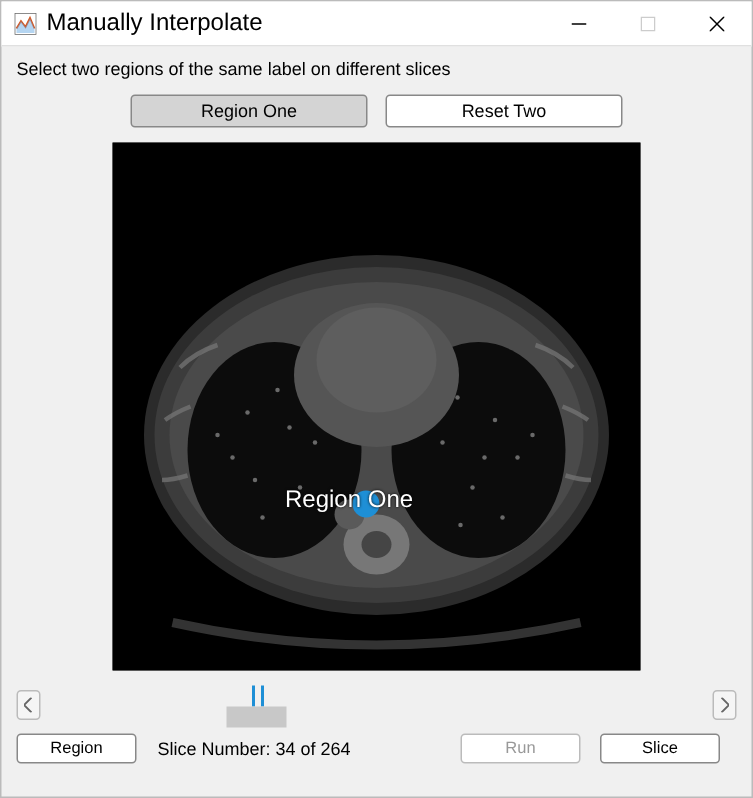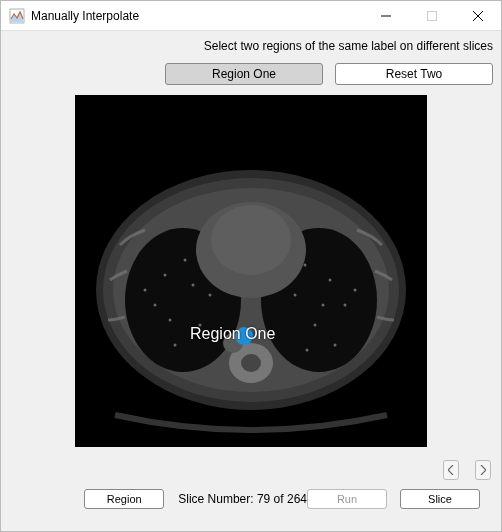--- a/index.html
+++ b/index.html
@@ -1,25 +1,25 @@
 <!DOCTYPE html>
 <html><head>
 <meta charset="utf-8">
 <style>
   * { box-sizing: border-box; margin: 0; padding: 0; }
   html, body { width: 502px; height: 532px; font-family: "Segoe UI", Arial, sans-serif; font-size: 12px; background: #f0f0f0; }
   .window { width: 502px; height: 532px; border: 1px solid #bbb; display: flex; flex-direction: column; background: #f0f0f0; }
   .titlebar { height: 30px; background: #fff; display: flex; align-items: center; padding: 0 0 0 8px; border-bottom: 1px solid #e0e0e0; }
   .titlebar-icon { width: 16px; height: 16px; margin-right: 6px; }
-  .titlebar-title { flex: 1; font-size: 12px; color: #000; }
+  .titlebar-title { flex: 1; font-size: 16px; color: #000; }
   .titlebar-controls { display: flex; }
   .titlebar-btn { width: 46px; height: 30px; display: flex; align-items: center; justify-content: center; color: #000; }
   .titlebar-btn.disabled { color: #ccc; }
 
-  .content { flex: 1; padding: 6px 8px 4px 8px; display: flex; flex-direction: column; align-items: flex-end; }
+  .content { flex: 1; padding: 6px 8px 4px 8px; display: flex; flex-direction: column; }
   .instruction { font-size: 12px; color: #000; margin: 2px 0 10px 2px; }
 
   .region-buttons { display: flex; justify-content: center; gap: 12px; margin-bottom: 10px; }
   .region-btn { width: 158px; height: 22px; border: 1px solid #888; border-radius: 3px; background: #fff; font-size: 12px; cursor: pointer; }
   .region-btn.active { background: #d4d4d4; }
 
   .image-area { position: relative; width: 352px; height: 352px; margin: 0 auto; background: #000; }
   .ct-image { width: 100%; height: 100%; }
   .region-marker { position: absolute; left: 160px; top: 232px; width: 18px; height: 18px; background: #1e8fd6; border-radius: 50% 50% 50% 50%; }
   .region-label { position: absolute; left: 115px; top: 230px; color: #fff; font-size: 16px; text-shadow: 0 0 2px #000; pointer-events: none; }
@@ -149,20 +149,20 @@
       </div>
       <div class="arrow-btn">
         <svg width="6" height="10" viewBox="0 0 6 10">
             <path d="M1 0 L6 5 L1 10" fill="none" stroke="#666" stroke-width="1.2"></path>
           </svg>
       </div>
     </div>
 
     <div class="status-row">
       <button class="reset-btn">Region</button>
-      <span class="slice-text">Slice Number: 79 of 264</span>
+      <span class="slice-text">Slice Number: 34 of 264</span>
       <span class="spacer"></span>
       <button class="run-btn">Run</button>
       <button class="cancel-btn">Slice</button>
     </div>
 
   </div>
 </div>
 
 </body></html>

